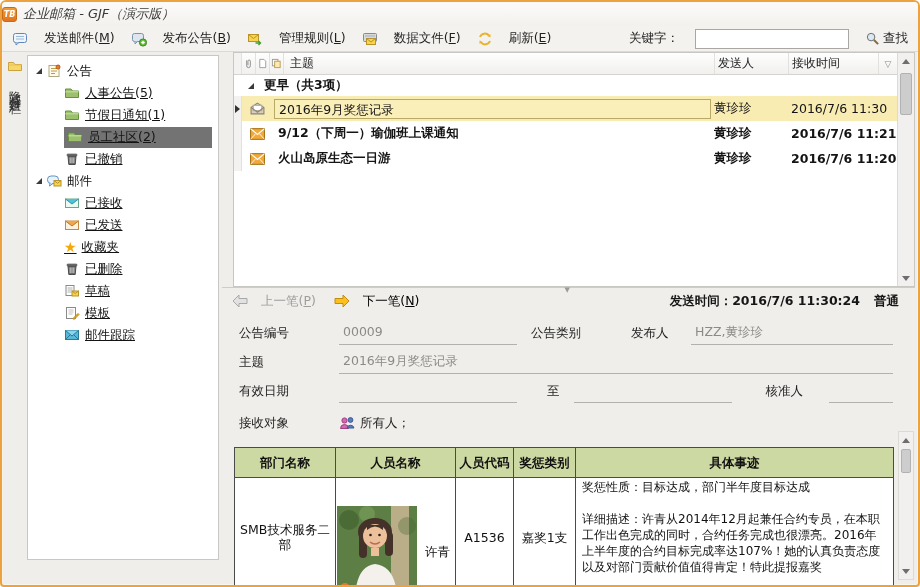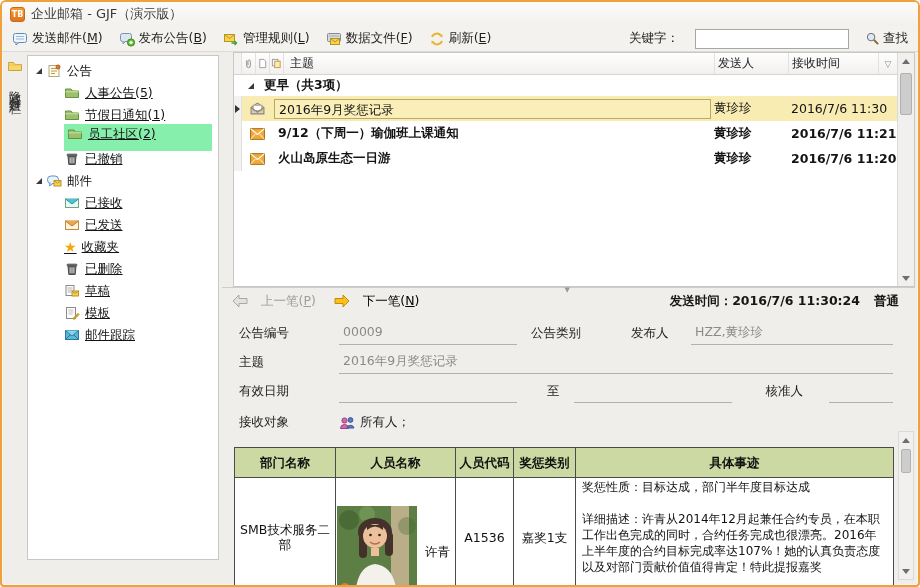--- a/index.html
+++ b/index.html
@@ -3,46 +3,46 @@
 <meta charset="utf-8">
 <style>
   html,body{margin:0;padding:0;}
   body{width:920px;height:587px;position:relative;background:#fff;
        font-family:"DejaVu Sans","Liberation Sans",sans-serif;-webkit-font-smoothing:antialiased;}
   .window{position:absolute;left:0;top:0;width:916px;height:583px;border:2px solid #eca33f;
           border-radius:6px 6px 4px 4px;background:#f0eeeb;overflow:hidden;
           box-shadow:inset 0 0 0 1px rgba(255,248,230,.7);}
   
   .titlebar{position:absolute;left:0;top:0;right:0;height:24px;display:flex;align-items:center;
-            gap:6px;padding-left:8px;background:linear-gradient(#fcfbf9,#f3f1ee);}
+            gap:6px;background:linear-gradient(#fcfbf9,#f3f1ee);font-style:italic;}
   .appicon{width:15px;height:15px;border-radius:3px;background:linear-gradient(#f79b2e,#e0741d);
            color:#fff;font-size:8px;font-weight:bold;display:flex;align-items:center;justify-content:center;
            border:1px solid #c96a14;box-sizing:border-box;}
   .title{font-size:13px;color:#3a3a3a;}
   
   .toolbar{position:absolute;left:0;top:24px;right:0;height:26px;display:flex;align-items:center;
            padding:0 10px;gap:16px;background:#f4f2ef;border-bottom:1px solid #ddd9d5;box-sizing:border-box;}
-  .tbtn{display:flex;align-items:center;gap:4px;font-size:12.5px;color:#1f1f1f;cursor:default;}
+  .tbtn{display:flex;align-items:center;gap:16px;font-size:12.5px;color:#1f1f1f;cursor:default;}
   .tbtn u{text-decoration:underline;}
   .tb-spacer{flex:1;}
   .kwlabel{font-size:12.5px;color:#1f1f1f;}
   .kwinput{width:146px;height:18px;border:1px solid #a9a7a4;background:#fff;font-size:12px;padding:0 3px;}
   
   .cstrip{position:absolute;left:1px;top:52px;width:23px;bottom:4px;display:flex;flex-direction:column;
           align-items:center;padding-top:4px;gap:7px;}
   .vtext{writing-mode:vertical-lr;text-orientation:upright;font-size:12px;color:#2a2a2a;letter-spacing:3px;}
   
   .sidebar{position:absolute;left:25px;top:53px;width:192px;height:505px;background:#fff;
            border:1px solid #c9c7c4;box-sizing:border-box;padding-top:4px;overflow:hidden;}
   .trow{height:22px;display:flex;align-items:center;font-size:12.5px;color:#141414;}
   .exp{width:0;height:0;border-left:6px solid transparent;border-bottom:6px solid #3a3a3a;
        margin-left:8px;margin-right:4px;flex:none;}
   .trow .ico{flex:none;display:flex;margin-right:5px;}
   .trow.lv1{padding-left:36px;text-decoration:underline;}
-  .hl{display:flex;align-items:center;background:#86efac;padding:2px 4px 8px 3px;flex:1;margin-right:6px;}
+  .hl{display:flex;align-items:center;background:#737373;padding:2px 4px 2px 3px;flex:1;margin-right:6px;}
   .hl .ico{margin-right:5px;}
   
   .listpanel{position:absolute;left:231px;top:50px;width:682px;height:235px;background:#fff;
              border:1px solid #c9c7c4;box-sizing:border-box;}
   .linner{position:absolute;left:0;top:0;right:17px;bottom:0;overflow:hidden;}
   .lheader{height:21px;display:flex;align-items:center;background:linear-gradient(#fefefe,#f1f0ee);
            border-bottom:1px solid #d6d4d1;font-size:12px;color:#222;}
   .hc{height:100%;display:flex;align-items:center;border-right:1px solid #e3e1de;box-sizing:border-box;}
   .hc-gut{width:8px;background:#f3f2f0;}
   .hc-i{width:14px;justify-content:center;}
@@ -85,21 +85,21 @@
   .dnav .sp{flex:1;}
   .senttime{font-weight:600;color:#161616;display:flex;gap:14px;padding-right:6px;}
   .fields{position:absolute;left:0;top:28px;right:22px;padding-left:17px;font-size:12.5px;color:#1f1f1f;}
   .frow{display:flex;align-items:flex-end;height:29px;}
   .flabel{padding-bottom:3px;flex:none;}
   .fval{border-bottom:1px solid #b3b1ae;color:#8c8a88;padding:0 4px 3px 4px;height:17px;
         box-sizing:content-box;overflow:hidden;white-space:nowrap;}
   .w-l1{width:100px;} .w-v1{width:170px;} .w-l2{width:96px;padding-left:14px;box-sizing:border-box;}
   .w-v2{width:128px;} .w-l3{width:78px;padding-left:18px;box-sizing:border-box;} .w-v3{flex:1;}
   .frow.subj .fval{flex:1;}
-  .frow.recip{align-items:flex-end;height:28px;}
+  .frow.recip{align-items:center;height:28px;margin-top:6px;}
   .recipbox{display:flex;align-items:center;gap:5px;color:#1f1f1f;}
   
   .dtable{position:absolute;left:12px;top:159px;width:660px;height:149px;border:1px solid #4a4a4a;
           background:#fff;box-sizing:border-box;overflow:hidden;font-size:12.5px;color:#111;}
   .thead{display:flex;height:30px;background:#ccd9a2;font-weight:bold;border-bottom:1px solid #4a4a4a;
          box-sizing:border-box;}
   .th,.td{border-right:1px solid #4a4a4a;box-sizing:border-box;display:flex;align-items:center;
           justify-content:center;text-align:center;line-height:13px;padding:0 3px;}
   .cw0{width:101px;flex:none;} .cw1{width:120px;flex:none;} .cw2{width:58px;flex:none;}
   .cw3{width:62px;flex:none;} .cw4{flex:1;border-right:none;}

